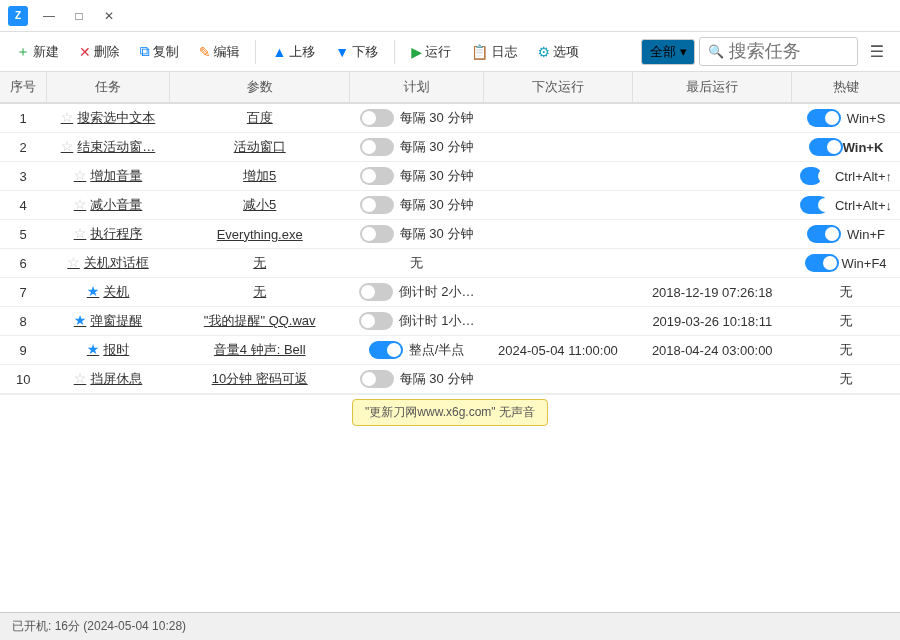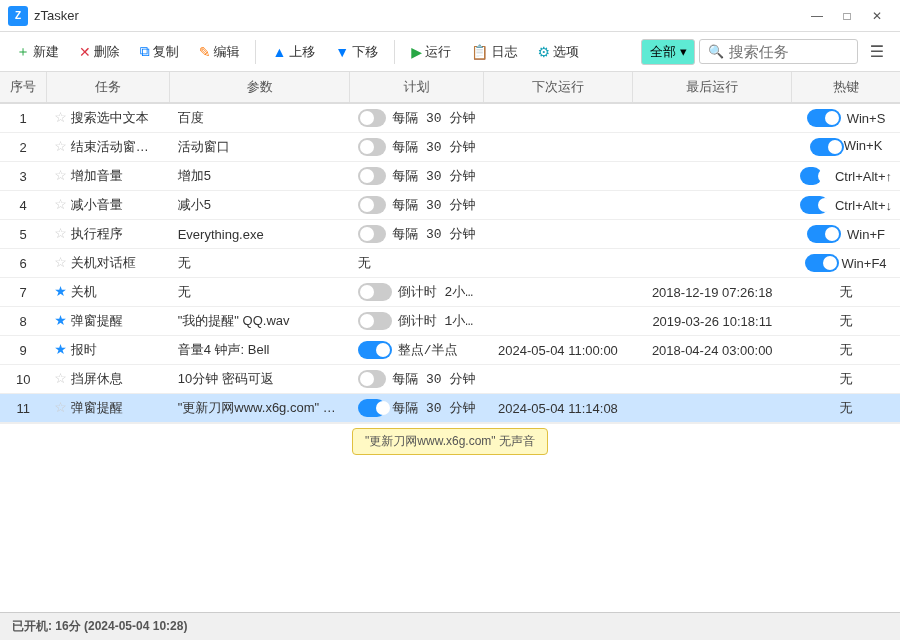--- a/index.html
+++ b/index.html
@@ -91,38 +91,38 @@
     .tb-sep { width: 1px; height: 24px; background: #ddd; margin: 0 4px; }
     .tb-spacer { flex: 1; }
 
     
     .filter-dropdown {
       display: flex;
       align-items: center;
       border: 1px solid #ccc;
       border-radius: 3px;
       padding: 3px 8px;
-      background: #5eead4;
+      background: #0369a1;
       cursor: pointer;
       font-size: 13px;
       gap: 4px;
     }
     .search-box {
       display: flex;
       align-items: center;
       border: 1px solid #ccc;
       border-radius: 3px;
       padding: 3px 8px;
       background: #fff;
       gap: 4px;
     }
     .search-box input {
       border: none;
       outline: none;
-      font-size: 15px;
+      font-size: 18px;
       width: 120px;
       font-family: inherit;
       color: #999;
     }
     .list-view-btn {
       padding: 4px 8px;
       background: transparent;
       border: none;
       cursor: pointer;
       font-size: 16px;
@@ -171,21 +171,21 @@
 
     td {
       padding: 5px 8px;
       text-align: center;
       font-size: 13px;
       color: #333;
       overflow: hidden;
       text-overflow: ellipsis;
       white-space: nowrap;
     }
-    td.left { text-align: left; }
+    td.left { text-align: center; text-decoration: underline; }
 
     .star-icon { font-size: 14px; color: #ccc; cursor: pointer; margin-right: 4px; }
     .star-icon.filled { color: #1e90ff; }
 
     
     .toggle {
       display: inline-flex;
       align-items: center;
       width: 34px;
       height: 18px;
@@ -228,33 +228,32 @@
     #status-bar {
       background: #f0f0f0;
       border-top: 1px solid #ccc;
       height: 28px;
       display: flex;
       align-items: center;
       padding: 0 12px;
       font-size: 12px;
       color: #555;
     }
-    #status-bar .status-left { flex: 1; font-weight: bold; }
+    #status-bar .status-left { flex: 1; }
     #status-bar .status-right { }
 
-    .schedule-cell { display: flex; align-items: center; justify-content: flex-start; gap: 6px; font-family: Liberation Mono, monospace; }
+    .schedule-cell { display: flex; align-items: center; justify-content: center; gap: 6px; }
   </style>
 </head>
 <body>
 
 <div id="title-bar">
   <div class="app-icon">
     <span>Z</span>
   </div>
-  <span class="title-text">zTasker</span>
   <div class="win-controls">
     <button class="win-btn">—</button>
     <button class="win-btn">□</button>
     <button class="win-btn close">✕</button>
   </div>
 </div>
 
 <div id="toolbar">
   <button class="tb-btn">
     <span class="icon green">＋</span>
@@ -351,21 +350,21 @@
             <div class="schedule-cell">
               <div class="toggle off">
                 <div class="knob"></div>
               </div>
               <span>每隔 30 分钟</span>
             </div>
           </td>
           <td></td>
           <td></td>
           <td>
-            <div style="display: flex; align-items: flex-start; justify-content: center; ">
+            <div style="display: flex; align-items: center; justify-content: center;  font-weight: bold;">
               <div class="toggle on">
                 <div class="knob"></div>
               </div>
               <span>Win+K</span>
             </div>
           </td>
         </tr>
         <tr>
           <td>3</td>
           <td class="left"><span class="star-icon">☆</span><span>增加音量</span></td>
@@ -509,36 +508,20 @@
           <td class="left">10分钟 密码可返</td>
           <td>
             <div class="schedule-cell">
               <div class="toggle off">
                 <div class="knob"></div>
               </div>
               <span>每隔 30 分钟</span>
             </div>
           </td>
           <td></td>
-          <td></td>
-          <td>无</td>
-        </tr>
-        <tr class="selected">
-          <td>11</td>
-          <td class="left"><span class="star-icon">☆</span><span>弹窗提醒</span></td>
-          <td class="left">"更新刀网www.x6g.com" 无…</td>
-          <td>
-            <div class="schedule-cell">
-              <div class="toggle on">
-                <div class="knob"></div>
-              </div>
-              <span>每隔 30 分钟</span>
-            </div>
-          </td>
-          <td>2024-05-04 11:14:08</td>
           <td></td>
           <td>无</td>
         </tr>
       </tbody>
   </table>
   <div id="tooltip-bubble">
     <div class="tooltip-box">"更新刀网www.x6g.com" 无声音</div>
   </div>
 </div>
 

